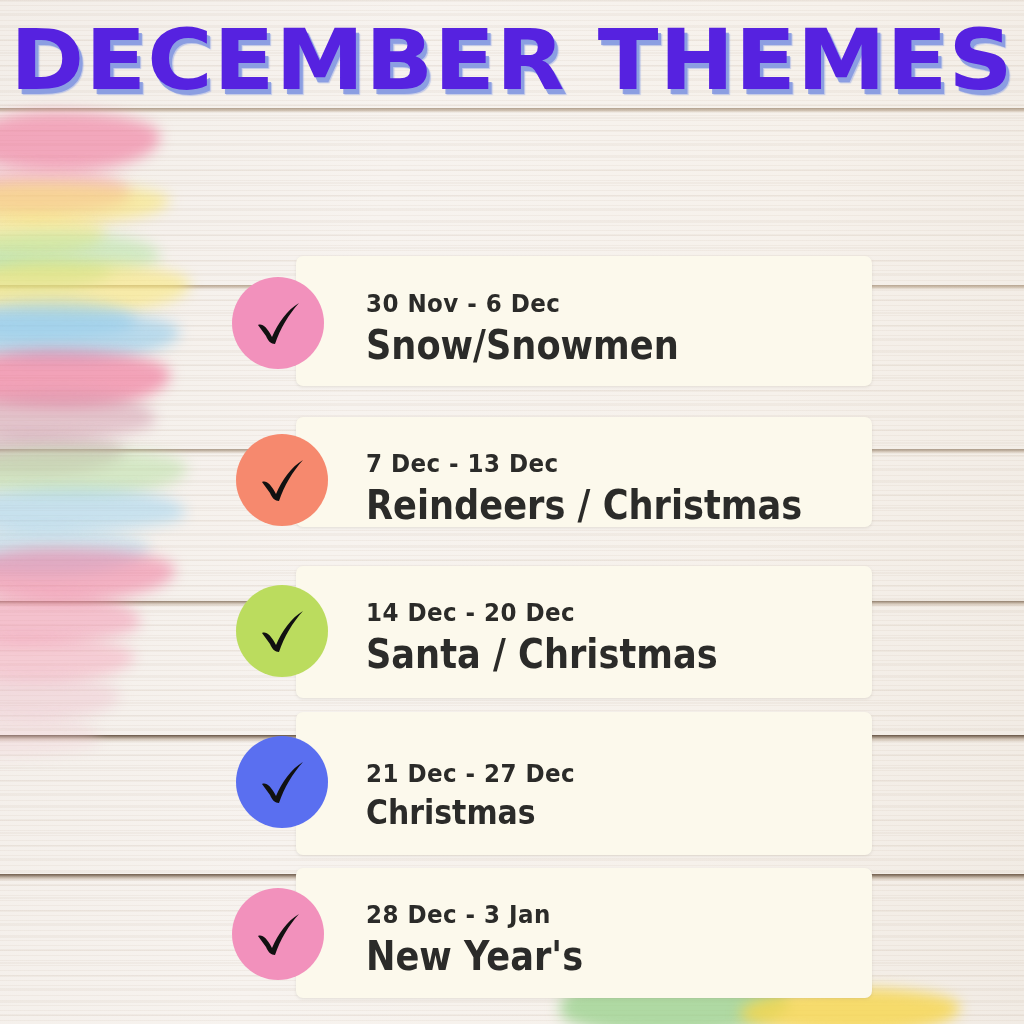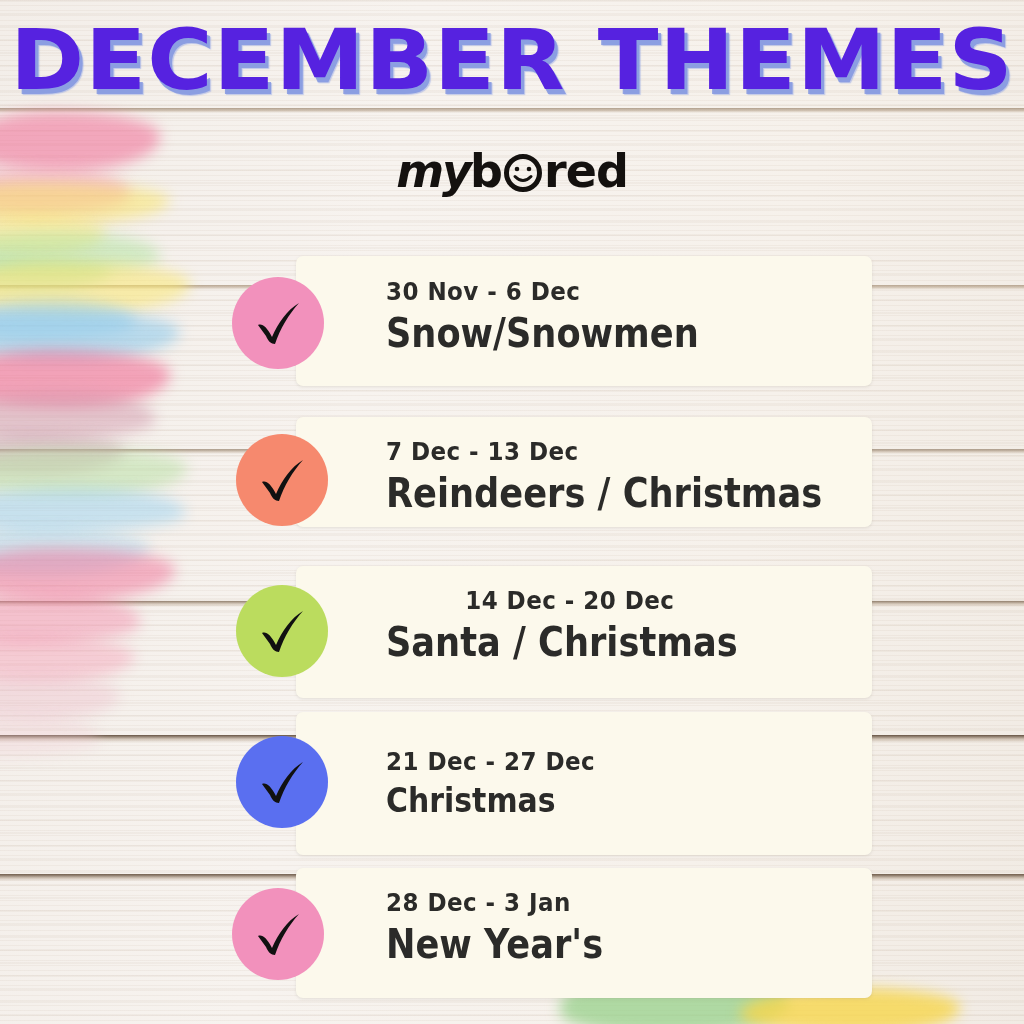--- a/index.html
+++ b/index.html
@@ -132,21 +132,22 @@
   .badge {
     position: absolute;
     border-radius: 50%;
     display: flex;
     align-items: center;
     justify-content: center;
   }
   .badge svg { display: block; }
   .texts {
     position: absolute;
-    left: 386px;
+    left: 366px;
+    margin-top: 12px;
   }
   .date {
     font-family: "DejaVu Sans", sans-serif;
     font-weight: 700;
     font-size: 25px;
     line-height: 30px;
     color: #2b2b29;
     letter-spacing: .5px;
     transform: scaleX(.92);
     transform-origin: left center;
@@ -189,30 +190,20 @@
       <div class="chalk" style="left: -55px; top: 636px; width: 190px; height: 46px; background: rgba(246, 140, 172, 0.36); border-radius: 40% 60% 50% 50% / 55% 45% 60% 40%;"></div>
       <div class="chalk" style="left: -60px; top: 676px; width: 180px; height: 44px; background: rgba(236, 178, 196, 0.32);"></div>
       <div class="chalk" style="left: -60px; top: 716px; width: 160px; height: 40px; background: rgba(240, 196, 210, 0.28); border-radius: 55% 45% 60% 40% / 45% 55% 42% 58%;"></div>
       <div class="chalk" style="left: 560px; top: 975px; width: 230px; height: 60px; background: rgba(146, 206, 132, 0.7); border-radius: 40% 60% 50% 50% / 55% 45% 60% 40%;"></div>
       <div class="chalk" style="left: 740px; top: 988px; width: 220px; height: 46px; background: rgba(246, 214, 76, 0.8);"></div>
     </div>
 
   <div id="title">DECEMBER THEMES</div>
 
   <div id="logo">
-    <div id="logo-line1">
-      <span id="logo-my">my</span><span>b</span><span class="smiley-o">
-        <svg width="40" height="40" viewBox="0 0 40 40">
-          <circle cx="20" cy="20" r="16.5" fill="none" stroke="#14110f" stroke-width="5"></circle>
-          <circle cx="14" cy="16" r="2.3" fill="#14110f"></circle>
-          <circle cx="26" cy="16" r="2.3" fill="#14110f"></circle>
-          <path d="M12 23.5 q8 8 16 0" fill="none" stroke="#14110f" stroke-width="3" stroke-linecap="round"></path>
-        </svg>
-      </span><span>red</span>
-    </div>
   </div>
 
   <div id="rows-layer">
       <div class="row">
         <div class="card" style="top: 256px; height: 130px;"></div>
         <div class="badge" style="top: 277px; left: 232px; width: 92px; height: 92px; background: rgb(242, 145, 188);">
           <svg width="62" height="62" viewBox="0 0 62 62">
             <path d="M11 33 C15 31, 20 35, 25 45 C31 31, 40 18, 52 11 C42 22, 33 37, 28 52 C24 52, 21 49, 19 44 Z" fill="#111111"></path>
           </svg>
         </div>
@@ -233,21 +224,21 @@
           <div class="theme" style="font-size: 40px; line-height: 48px;">Reindeers / Christmas</div>
         </div>
       </div>
       <div class="row">
         <div class="card" style="top: 566px; height: 132px;"></div>
         <div class="badge" style="top: 585px; left: 236px; width: 92px; height: 92px; background: rgb(187, 220, 94);">
           <svg width="62" height="62" viewBox="0 0 62 62">
             <path d="M11 33 C15 31, 20 35, 25 45 C31 31, 40 18, 52 11 C42 22, 33 37, 28 52 C24 52, 21 49, 19 44 Z" fill="#111111"></path>
           </svg>
         </div>
-        <div class="texts" style="top: 586px; text-align: center;">
+        <div class="texts" style="top: 586px;">
           <div class="date">14 Dec - 20 Dec</div>
           <div class="theme" style="font-size: 40px; line-height: 48px;">Santa / Christmas</div>
         </div>
       </div>
       <div class="row">
         <div class="card" style="top: 712px; height: 143px;"></div>
         <div class="badge" style="top: 736px; left: 236px; width: 92px; height: 92px; background: rgb(90, 111, 240);">
           <svg width="62" height="62" viewBox="0 0 62 62">
             <path d="M11 33 C15 31, 20 35, 25 45 C31 31, 40 18, 52 11 C42 22, 33 37, 28 52 C24 52, 21 49, 19 44 Z" fill="#111111"></path>
           </svg>

